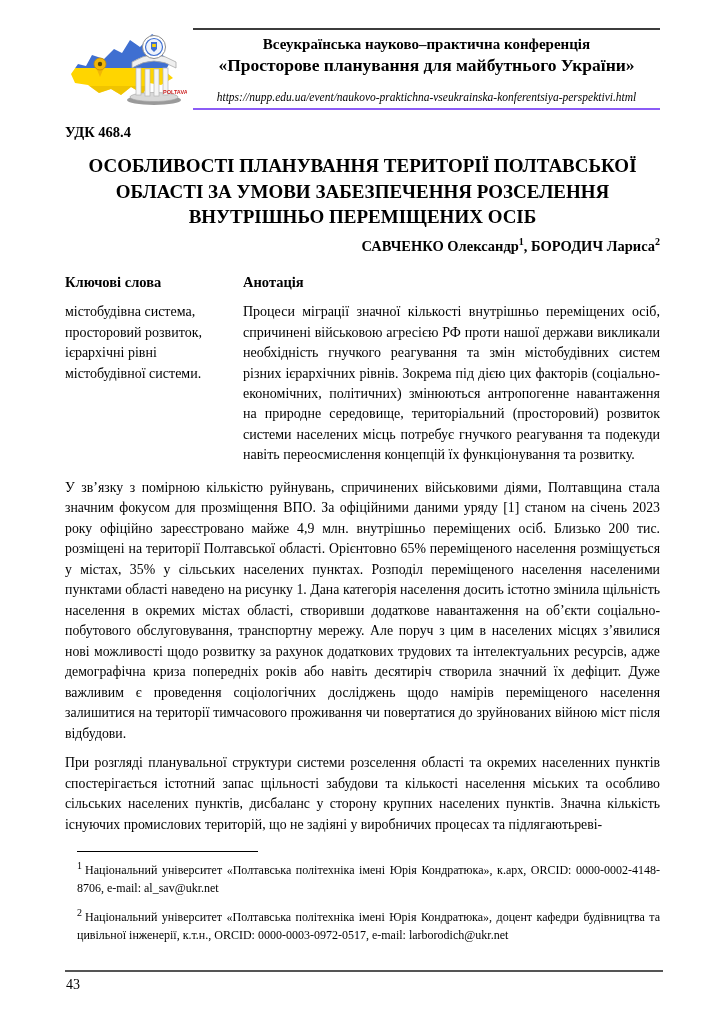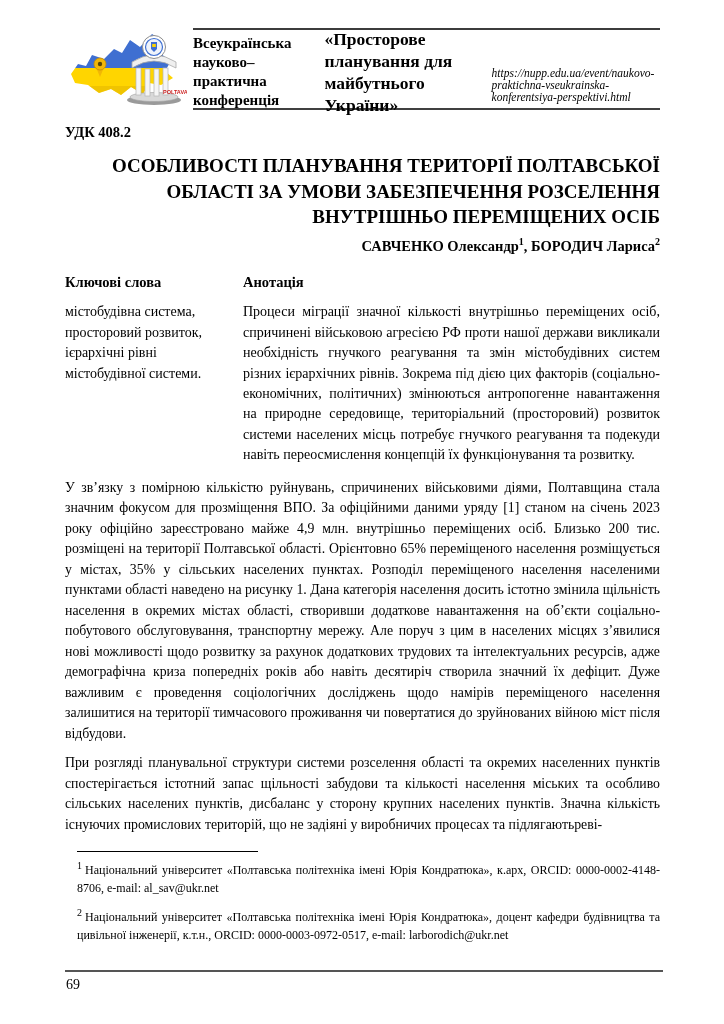--- a/index.html
+++ b/index.html
@@ -14,33 +14,33 @@
     padding:28px 64px 0 65px;
     overflow:hidden;
   }
   
   .header { display:flex; align-items:stretch; height:82px; }
   .logo { width:122px; height:80px; flex:none; }
   .header-right {
     flex:1;
     margin-left:6px;
     border-top:2px solid #3c3c3c;
-    border-bottom:2px solid #404040;
-    display:flex; flex-direction:row; align-items:center;
+    border-bottom:2px solid #8b5cf6;
+    display:flex; flex-direction:column; align-items:center;
     padding-top:5px;
   }
   .conf1 { font-weight:bold; font-size:15px; line-height:19px; }
   .conf2 { font-weight:bold; font-size:17.5px; line-height:22px; }
   .url {
     font-style:italic; font-size:11.5px; color:#000;
     margin-top:auto; margin-bottom:5px; text-decoration:none;font-family:Liberation Serif, serif;
   }
   
   .udc { font-weight:bold; font-size:14.5px; margin-top:14px; }
-  .title { text-align:right; font-weight:bold; font-size:19px; line-height:25.5px; margin-top:12px; }
+  .title { text-align:center; font-weight:bold; font-size:19px; line-height:25.5px; margin-top:12px; }
   .authors { text-align:right; font-weight:bold; font-size:14.5px; margin-top:6px; }
   .authors sup, .footnote sup { font-size:10px; }
   
   .meta { display:flex; margin-top:20px; }
   .kw-col { width:178px; flex:none; padding-right:10px; box-sizing:border-box; }
   .ab-col { flex:1; }
   .meta-heading { font-weight:bold; font-size:14.5px; margin-bottom:11px; }
   .kw-text { font-size:14px; line-height:20.5px; }
   .ab-text { font-size:14px; line-height:20.4px; text-align:justify; }
   
@@ -96,21 +96,21 @@
       <text x="98" y="66" font-size="5.5" font-weight="bold" fill="#cc1f1f" font-family="Liberation Sans, sans-serif">POLTAVA</text>
     </svg>
 
     <div class="header-right">
       <div class="conf1">Всеукраїнська науково–практична конференція</div>
       <div class="conf2">«Просторове планування для майбутнього України»</div>
       <a class="url" href="#">https://nupp.edu.ua/event/naukovo-praktichna-vseukrainska-konferentsiya-perspektivi.html</a>
     </div>
   </div>
 
-  <div class="udc">УДК 408.2</div>
+  <div class="udc">УДК 468.4</div>
 
   <div class="title">
     <div>ОСОБЛИВОСТІ ПЛАНУВАННЯ ТЕРИТОРІЇ ПОЛТАВСЬКОЇ</div>
     <div>ОБЛАСТІ ЗА УМОВИ ЗАБЕЗПЕЧЕННЯ РОЗСЕЛЕННЯ</div>
     <div>ВНУТРІШНЬО ПЕРЕМІЩЕНИХ ОСІБ</div>
   </div>
 
   <div class="authors"><span>САВЧЕНКО Олександр</span><sup>1</sup><span>, </span><span>БОРОДИЧ Лариса</span><sup>2</sup></div>
 
   <div class="meta">
@@ -129,15 +129,15 @@
     <p class="para">При розгляді планувальної структури системи розселення області та окремих населенних пунктів спостерігається істотний запас щільності забудови та кількості населення міських та особливо сільських населених пунктів, дисбаланс у сторону крупних населених пунктів. Значна кількість існуючих промислових територій, що не задіяні у виробничих процесах та підлягаютьреві-</p>
   </div>
 
   <div class="footnotes">
     <div class="fn-rule"></div>
     <div class="footnote"><sup>1</sup><span>Національний університет «Полтавська політехніка імені Юрія Кондратюка», к.арх, ORCID: 0000-0002-4148-8706, e-mail: al_sav@ukr.net</span></div>
     <div class="footnote"><sup>2</sup><span>Національний університет «Полтавська політехніка імені Юрія Кондратюка», доцент кафедри будівництва та цивільної інженерії, к.т.н., ORCID: 0000-0003-0972-0517, e-mail: larborodich@ukr.net</span></div>
   </div>
 
   <div class="footer-rule"></div>
-  <div class="page-num">69</div>
+  <div class="page-num">43</div>
 
 </div>
 
 </body></html>

